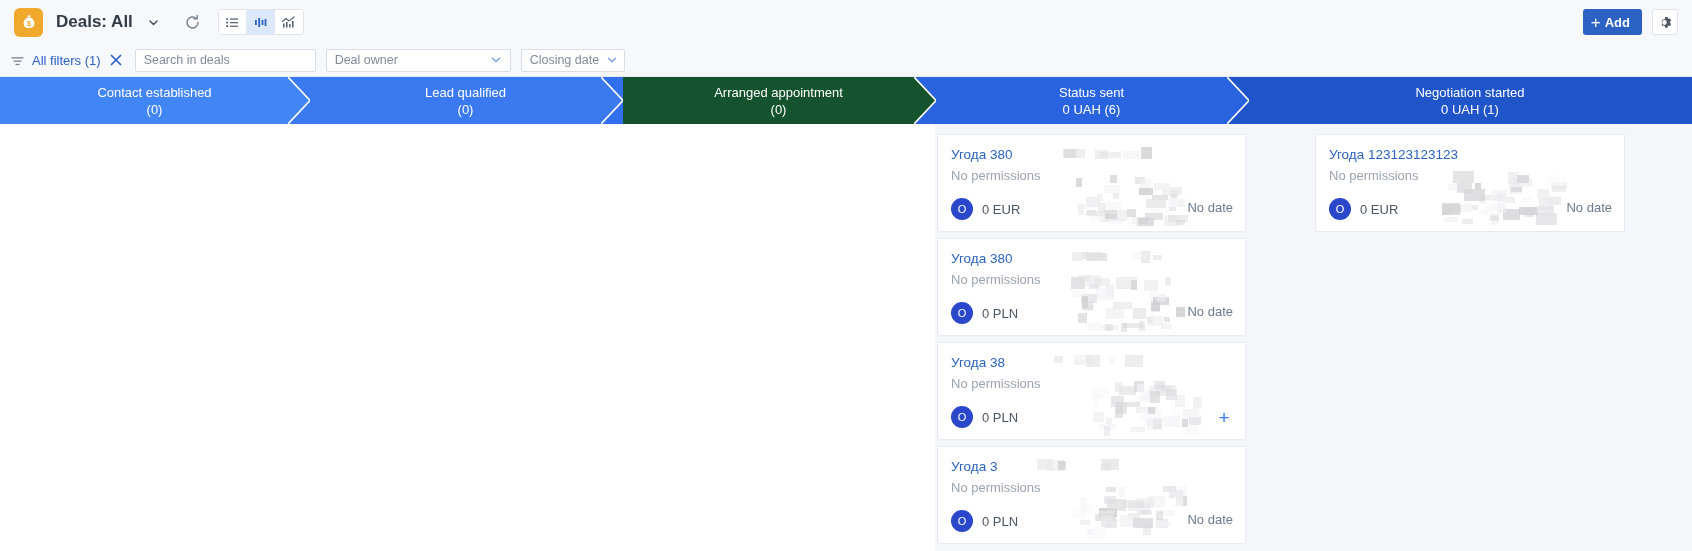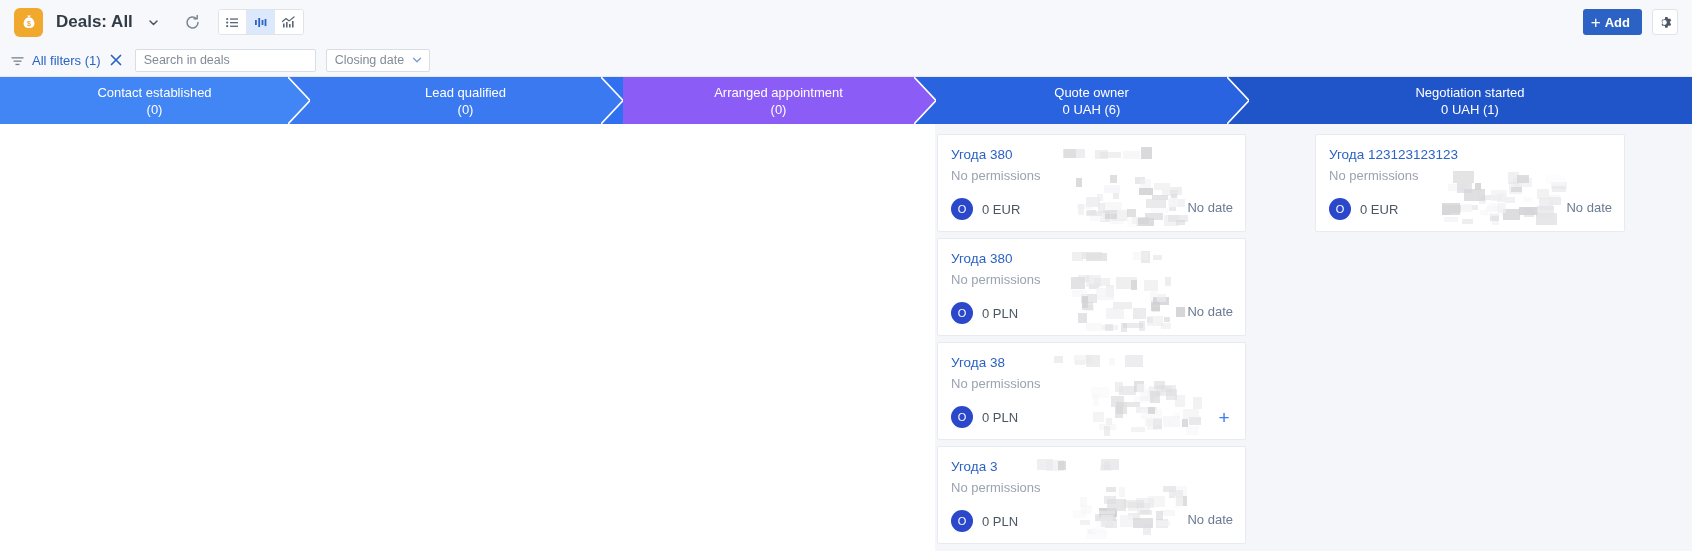--- a/index.html
+++ b/index.html
@@ -313,20 +313,28 @@
     <svg width="14" height="14" viewBox="0 0 14 14">
         <path d="M2.5 2.5l9 9M11.5 2.5l-9 9" stroke="currentColor" stroke-width="1.7" stroke-linecap="round"></path>
       </svg>
   </div>
 
   <div class="fld search">
     <span>Search in deals</span>
   </div>
 
 
+  <div class="fld sel">
+    <span>Deal owner</span>
+    <span class="cd">
+      <svg width="12" height="12" viewBox="0 0 12 12">
+          <path d="M2.5 4.3L6 7.8l3.5-3.5" stroke="#7b9fd6" stroke-width="1.4" fill="none" stroke-linecap="round" stroke-linejoin="round"></path>
+        </svg>
+    </span>
+  </div>
 
   <div class="fld plain">
     <span>Closing date</span>
     <span class="cd">
       <svg width="12" height="12" viewBox="0 0 12 12">
           <path d="M2.5 4.3L6 7.8l3.5-3.5" stroke="#7b9fd6" stroke-width="1.4" fill="none" stroke-linecap="round" stroke-linejoin="round"></path>
         </svg>
     </span>
   </div>
 </div>
@@ -341,30 +349,30 @@
         </svg></div>
     </div>
     <div class="stage" style="width: 313px; background: rgb(58, 121, 240);">
       <div class="nm">Lead qualified</div>
       <div class="ct">(0)</div>
       <div class="arrow"><svg width="22" height="47" viewBox="0 0 22 47" preserveAspectRatio="none">
           <path d="M0 0 L22 23.5 L0 47 L22 47 L22 0 Z" fill="#306ff0"></path>
           <path d="M0 0 L22 23.5 L0 47" stroke="#ffffff" stroke-width="1.6" fill="none"></path>
         </svg></div>
     </div>
-    <div class="stage" style="width: 313px; background: #8b5cf6;">
+    <div class="stage" style="width: 313px; background: #14532d;">
       <div class="nm">Arranged appointment</div>
       <div class="ct">(0)</div>
       <div class="arrow"><svg width="22" height="47" viewBox="0 0 22 47" preserveAspectRatio="none">
           <path d="M0 0 L22 23.5 L0 47 L22 47 L22 0 Z" fill="#2a63e0"></path>
           <path d="M0 0 L22 23.5 L0 47" stroke="#ffffff" stroke-width="1.6" fill="none"></path>
         </svg></div>
     </div>
     <div class="stage" style="width: 313px; background: rgb(42, 99, 224);">
-      <div class="nm">Quote owner</div>
+      <div class="nm">Status sent</div>
       <div class="ct">0 UAH (6)</div>
       <div class="arrow"><svg width="22" height="47" viewBox="0 0 22 47" preserveAspectRatio="none">
           <path d="M0 0 L22 23.5 L0 47 L22 47 L22 0 Z" fill="#2055c9"></path>
           <path d="M0 0 L22 23.5 L0 47" stroke="#ffffff" stroke-width="1.6" fill="none"></path>
         </svg></div>
     </div>
     <div class="stage" style="width: 444px; background: rgb(32, 85, 201);">
       <div class="nm">Negotiation started</div>
       <div class="ct">0 UAH (1)</div>
     </div>

